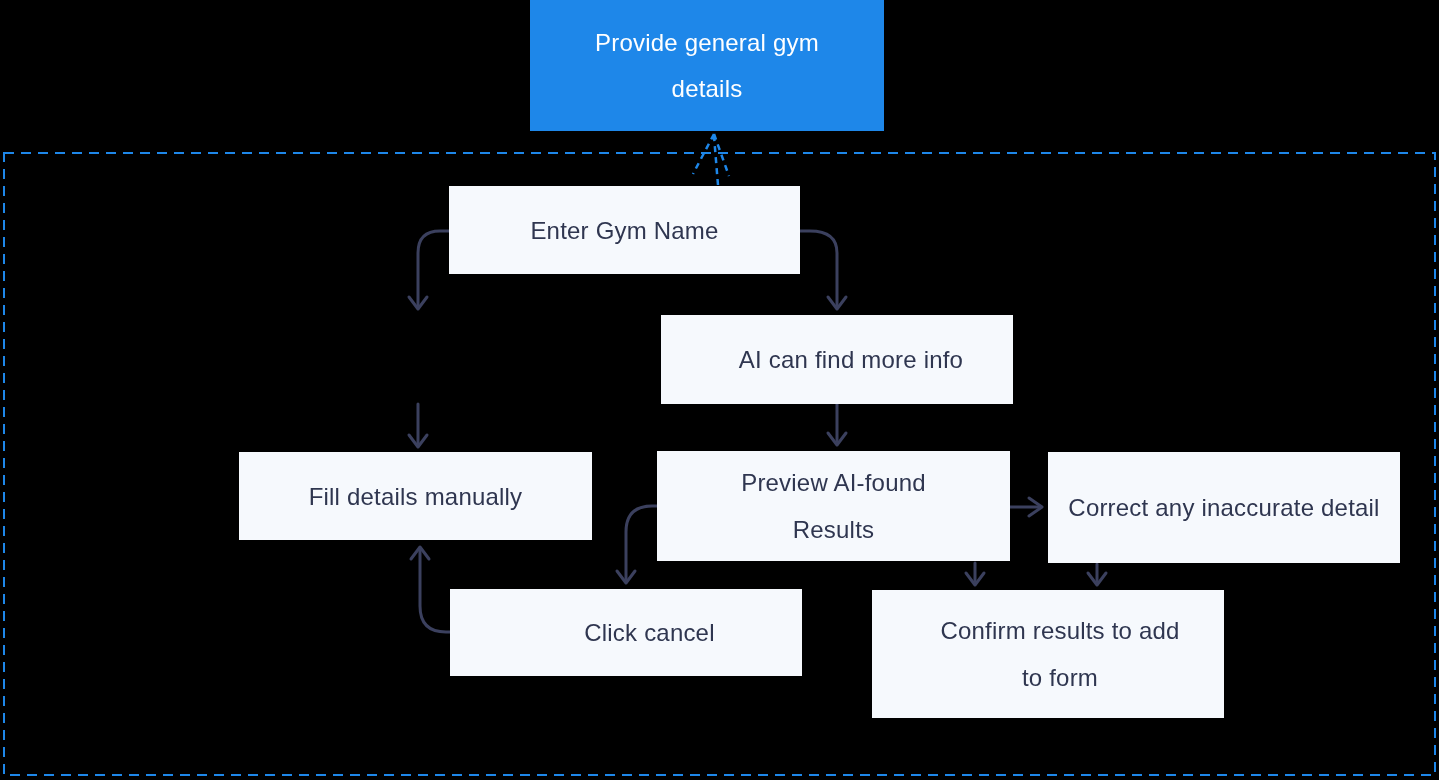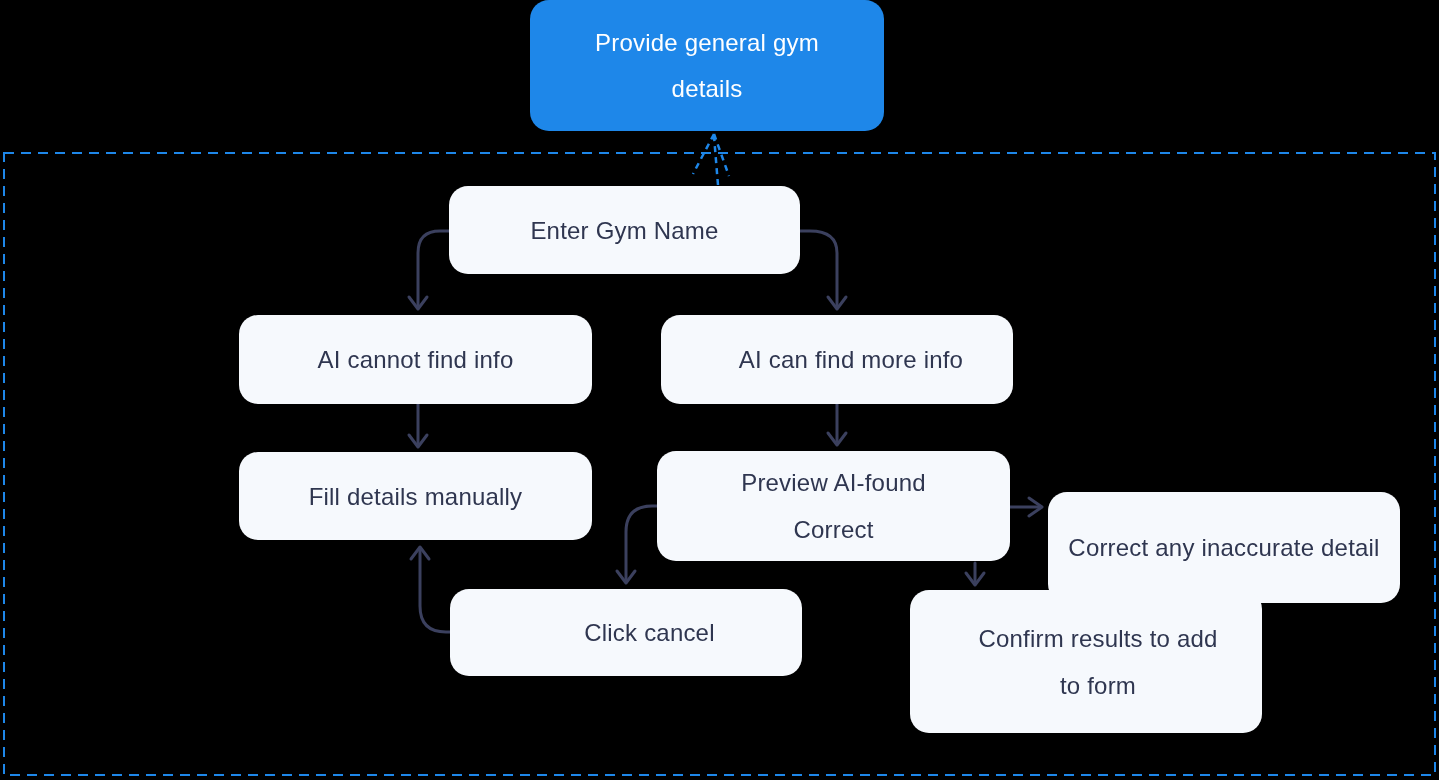--- a/index.html
+++ b/index.html
@@ -51,41 +51,40 @@
     display: flex;
     align-items: center;
     justify-content: center;
     text-align: center;
     background: var(--node-background);
     color: var(--node-text);
     font-size: 24px;
     font-weight: 500;
     line-height: 47px;
     letter-spacing: 0.2px;
-    border-radius: 19px;
   }
   .node > span { display: inline-block; }
   .node-start {
     background: var(--accent-blue);
     color: #ffffff;
     line-height: 46px;
   }
   
   .n-start   { left: 530px;  top: 0;     width: 354px; height: 131px; }
   .n-start > span { max-width: 240px; }
   .n-enter   { left: 449px;  top: 186px; width: 351px; height: 88px;  }
   .n-cannot  { left: 239px;  top: 315px; width: 353px; height: 89px;  }
   .n-can     { left: 661px;  top: 315px; width: 352px; height: 89px; padding-left: 28px;  }
   .n-fill    { left: 239px;  top: 452px; width: 353px; height: 88px; text-align: right;  }
   .n-preview { left: 657px;  top: 451px; width: 353px; height: 110px; }
   .n-preview > span { max-width: 250px; }
-  .n-correct { left: 1048px; top: 452px; width: 352px; height: 111px; margin-top: 40px; }
+  .n-correct { left: 1048px; top: 452px; width: 352px; height: 111px; }
   .n-correct > span { max-width: 320px; }
   .n-cancel  { left: 450px;  top: 589px; width: 352px; height: 87px; padding-left: 47px;  }
-  .n-confirm { left: 910px;  top: 590px; width: 352px; height: 143px; padding-left: 24px; }
+  .n-confirm { left: 872px;  top: 590px; width: 352px; height: 128px; padding-left: 24px; }
   .n-confirm > span { max-width: 240px; }
 </style>
 </head>
 <body>
 
 <div class="canvas">
 
   <svg class="wires" viewBox="0 0 1439 780" xmlns="http://www.w3.org/2000/svg">
 
     <rect class="frame" x="4" y="153" width="1431" height="622"></rect>
@@ -143,34 +142,31 @@
   </svg>
 
   <div class="node node-start n-start">
     <span>Provide general gym details</span>
   </div>
 
   <div class="node n-enter">
     <span>Enter Gym Name</span>
   </div>
 
-  <div class="node n-cannot">
-    <span>AI cannot find info</span>
-  </div>
 
   <div class="node n-can">
     <span>AI can find more info</span>
   </div>
 
   <div class="node n-fill">
     <span>Fill details manually</span>
   </div>
 
   <div class="node n-preview">
-    <span>Preview AI-found Correct</span>
+    <span>Preview AI-found Results</span>
   </div>
 
   <div class="node n-correct">
     <span>Correct any inaccurate detail</span>
   </div>
 
   <div class="node n-cancel">
     <span>Click cancel</span>
   </div>
 

